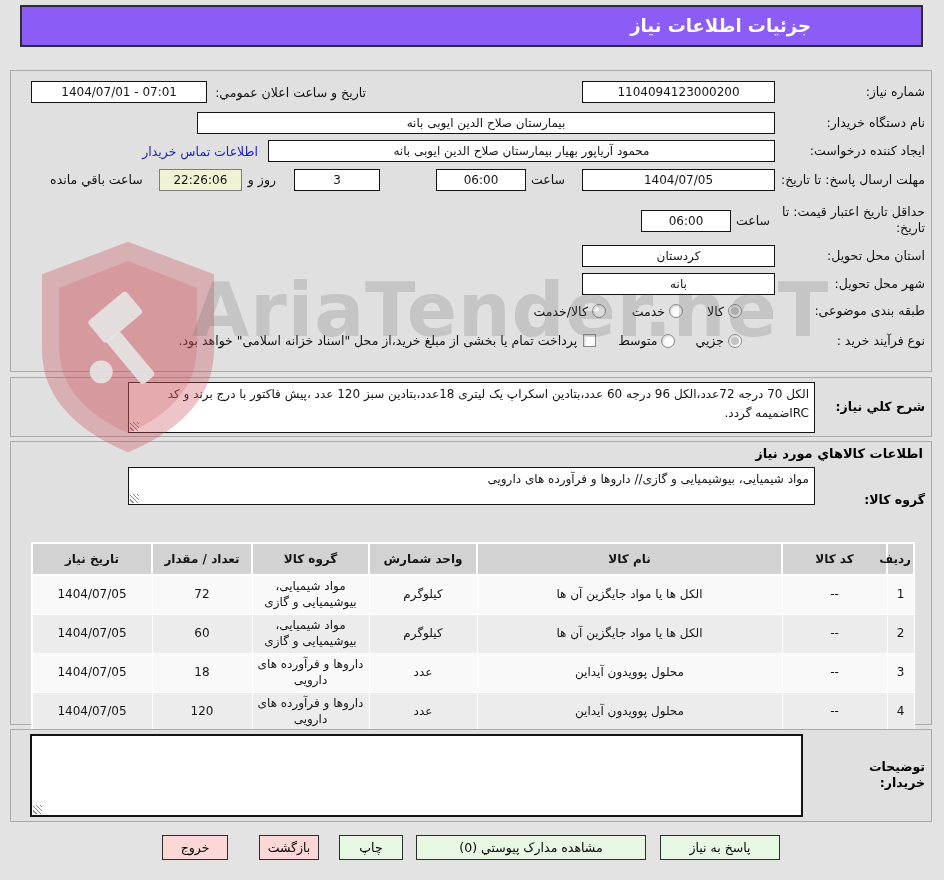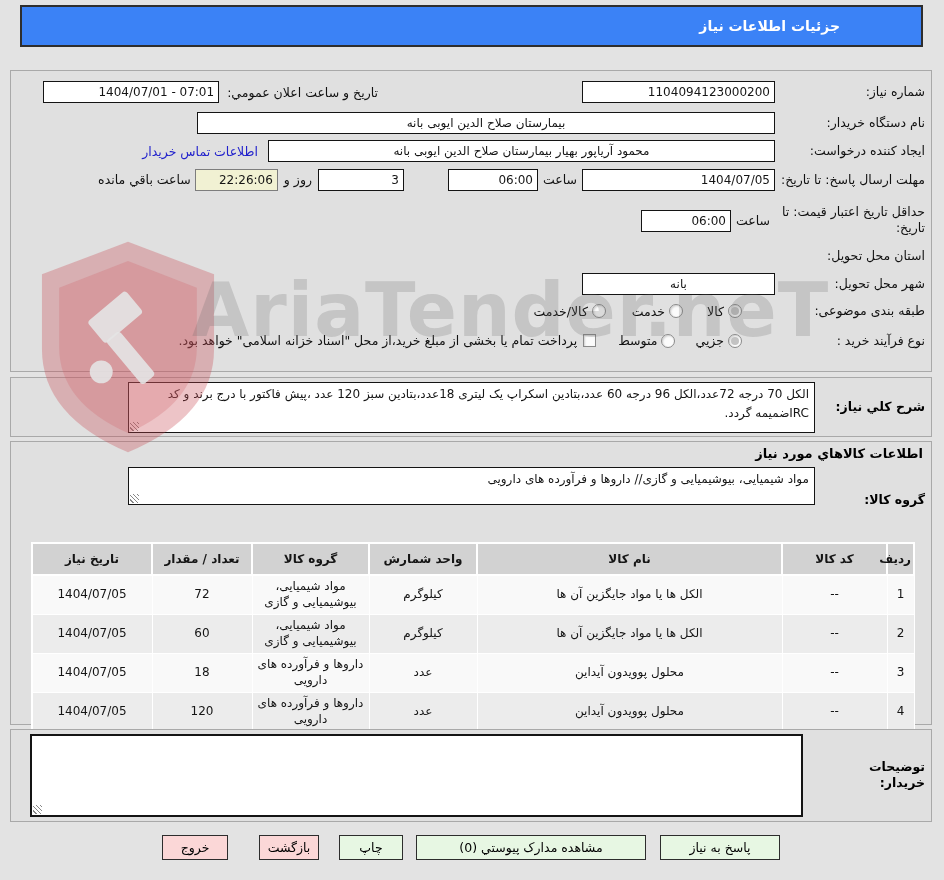--- a/index.html
+++ b/index.html
@@ -5,23 +5,23 @@
   html,body{margin:0;padding:0;}
   body{
     width:944px;height:880px;position:relative;overflow:hidden;
     background:#e3e3e3;direction:rtl;
     font-family:"DejaVu Sans","Liberation Sans",sans-serif;
     font-size:12px;color:#151515;
   }
   
   .titlebar{
     position:absolute;top:5px;left:20px;width:903px;height:42px;
-    background:#3b82f6;border:2px solid #2e2e2e;box-sizing:border-box;
-    color:#fff;font-weight:bold;font-size:14px;
-    line-height:38px;text-align:right;padding-right:81px;
+    background:#8b5cf6;border:2px solid #2e2e2e;box-sizing:border-box;
+    color:#fff;font-weight:bold;font-size:18px;
+    line-height:38px;text-align:right;padding-right:110px;
   }
   
   .section{
     position:absolute;left:10px;width:922px;
     background:#e0e0e0;border:1px solid #a9a9a9;box-sizing:border-box;
   }
   #sec-details{top:70px;height:302px;}
   #sec-desc{top:377px;height:60px;}
   #sec-items{top:441px;height:284px;}
   #sec-notes{top:729px;height:93px;}
@@ -33,21 +33,21 @@
   }
   .flabel.wide{max-width:210px;white-space:nowrap;}
   .pad-fields{padding-right:156px;}
   .pad-radios{padding-right:189px;}
 
   .ibox{
     background:#fff;border:1px solid #141414;box-sizing:border-box;
     height:22px;line-height:20px;font-size:12px;padding:0 4px;
     overflow:hidden;white-space:nowrap;
   }
-  .center{text-align:right;}
+  .center{text-align:center;margin-left:12px;}
   .right{text-align:center;}
   .yellow{background:#f1f1d3;border:1px solid #7d7d7d;}
   .smalllab{font-size:12.5px;color:#111;}
   .link{color:#2121cc;font-size:12.5px;cursor:pointer;}
 
   .radio{
     width:12px;height:12px;border-radius:50%;flex:0 0 auto;
     border:1px solid #8a8a8a;background:#fbfbfb;position:relative;
     box-shadow:inset 1px 1px 2px rgba(0,0,0,.18);
   }
@@ -156,20 +156,21 @@
   <div class="frow pad-fields" style="top:138px;height:23px;">
     <span class="flabel">حداقل تاریخ اعتبار قیمت: تا تاریخ:</span>
     <span style="width:5px;"></span>
     <span class="smalllab">ساعت</span>
     <span style="width:5px;"></span>
     <div class="ibox center" style="width:90px;" dir="ltr">06:00</div>
   </div>
 
   <div class="frow pad-fields" style="top:173px;height:23px;">
     <span class="flabel">استان محل تحویل:</span>
+    <div class="ibox right" style="width:193px;">کردستان</div>
   </div>
 
   <div class="frow pad-fields" style="top:201px;height:24px;">
     <span class="flabel">شهر محل تحویل:</span>
     <div class="ibox right" style="width:193px;">بانه</div>
   </div>
 
   <div class="frow pad-radios" style="top:232px;height:16px;">
     <span class="flabel wide">طبقه بندی موضوعی:</span>
     <span class="radio selected"></span>

